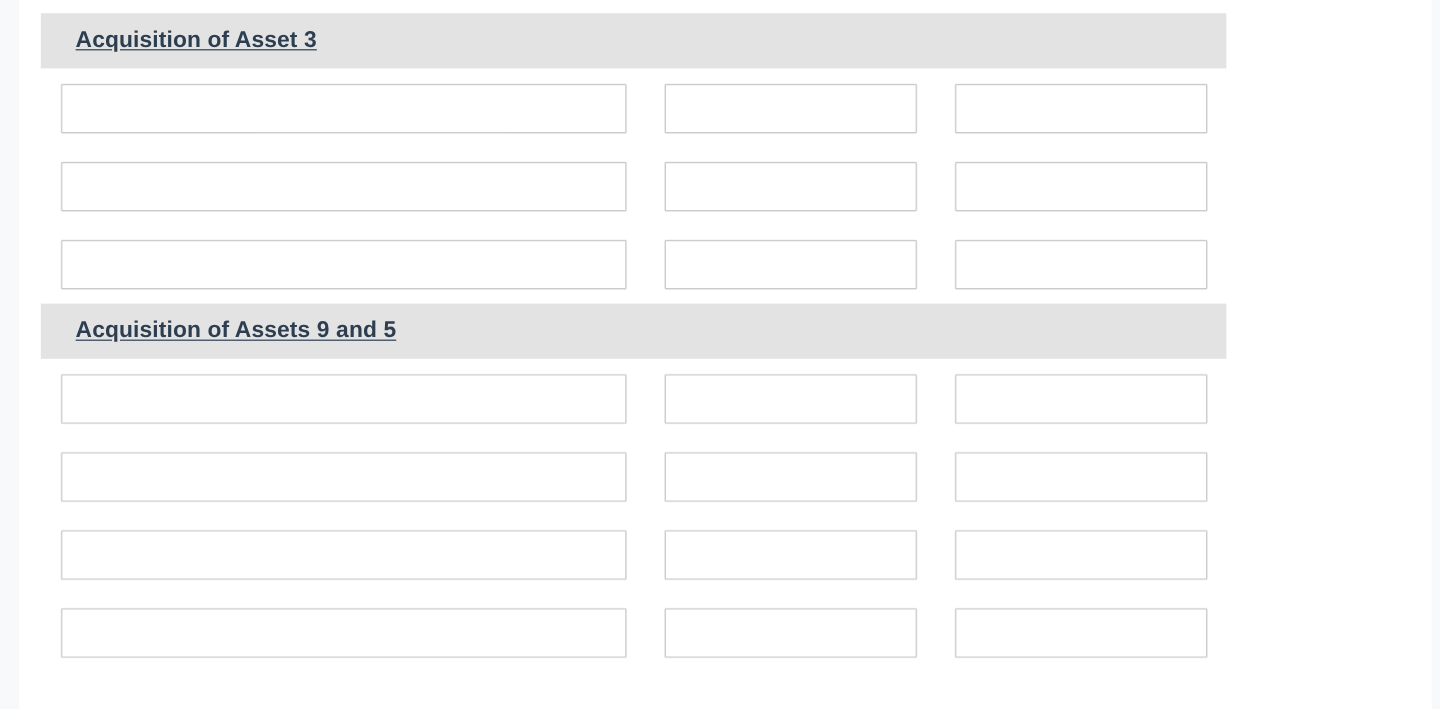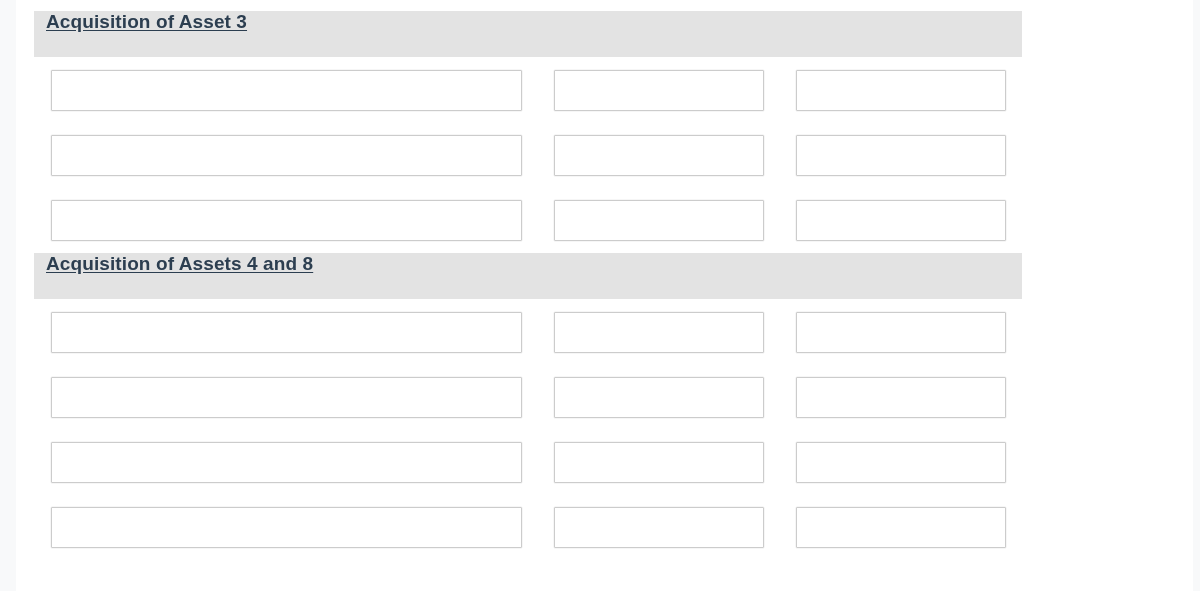--- a/index.html
+++ b/index.html
@@ -39,21 +39,22 @@
     left: 0;
     width: 1177px;
   }
   .section-header {
     position: absolute;
     left: 18px;
     width: 988px;
     height: 46px;
     background: #e3e3e3;
     display: flex;
-    padding-left: 12px;
+    align-items: center;
+    padding-left: 29px;
   }
   .section-title {
     font-size: 19px;
     font-weight: bold;
     color: #2c3e50;
     text-decoration: underline;
     text-underline-offset: 2px;
     letter-spacing: 0.1px;
     white-space: nowrap;
   }
@@ -115,21 +116,21 @@
           <div class="field col-1"></div>
           <div class="field col-2"></div>
           <div class="field col-3"></div>
         </div>
 
       </div>
     </div>
 
     <div class="section" id="section-2">
       <div class="section-header">
-        <span class="section-title">Acquisition of Assets 4 and 8</span>
+        <span class="section-title">Acquisition of Assets 9 and 5</span>
       </div>
       <div class="rows">
 
         <div class="row">
           <div class="field col-1"></div>
           <div class="field col-2"></div>
           <div class="field col-3"></div>
         </div>
 
         <div class="row">

